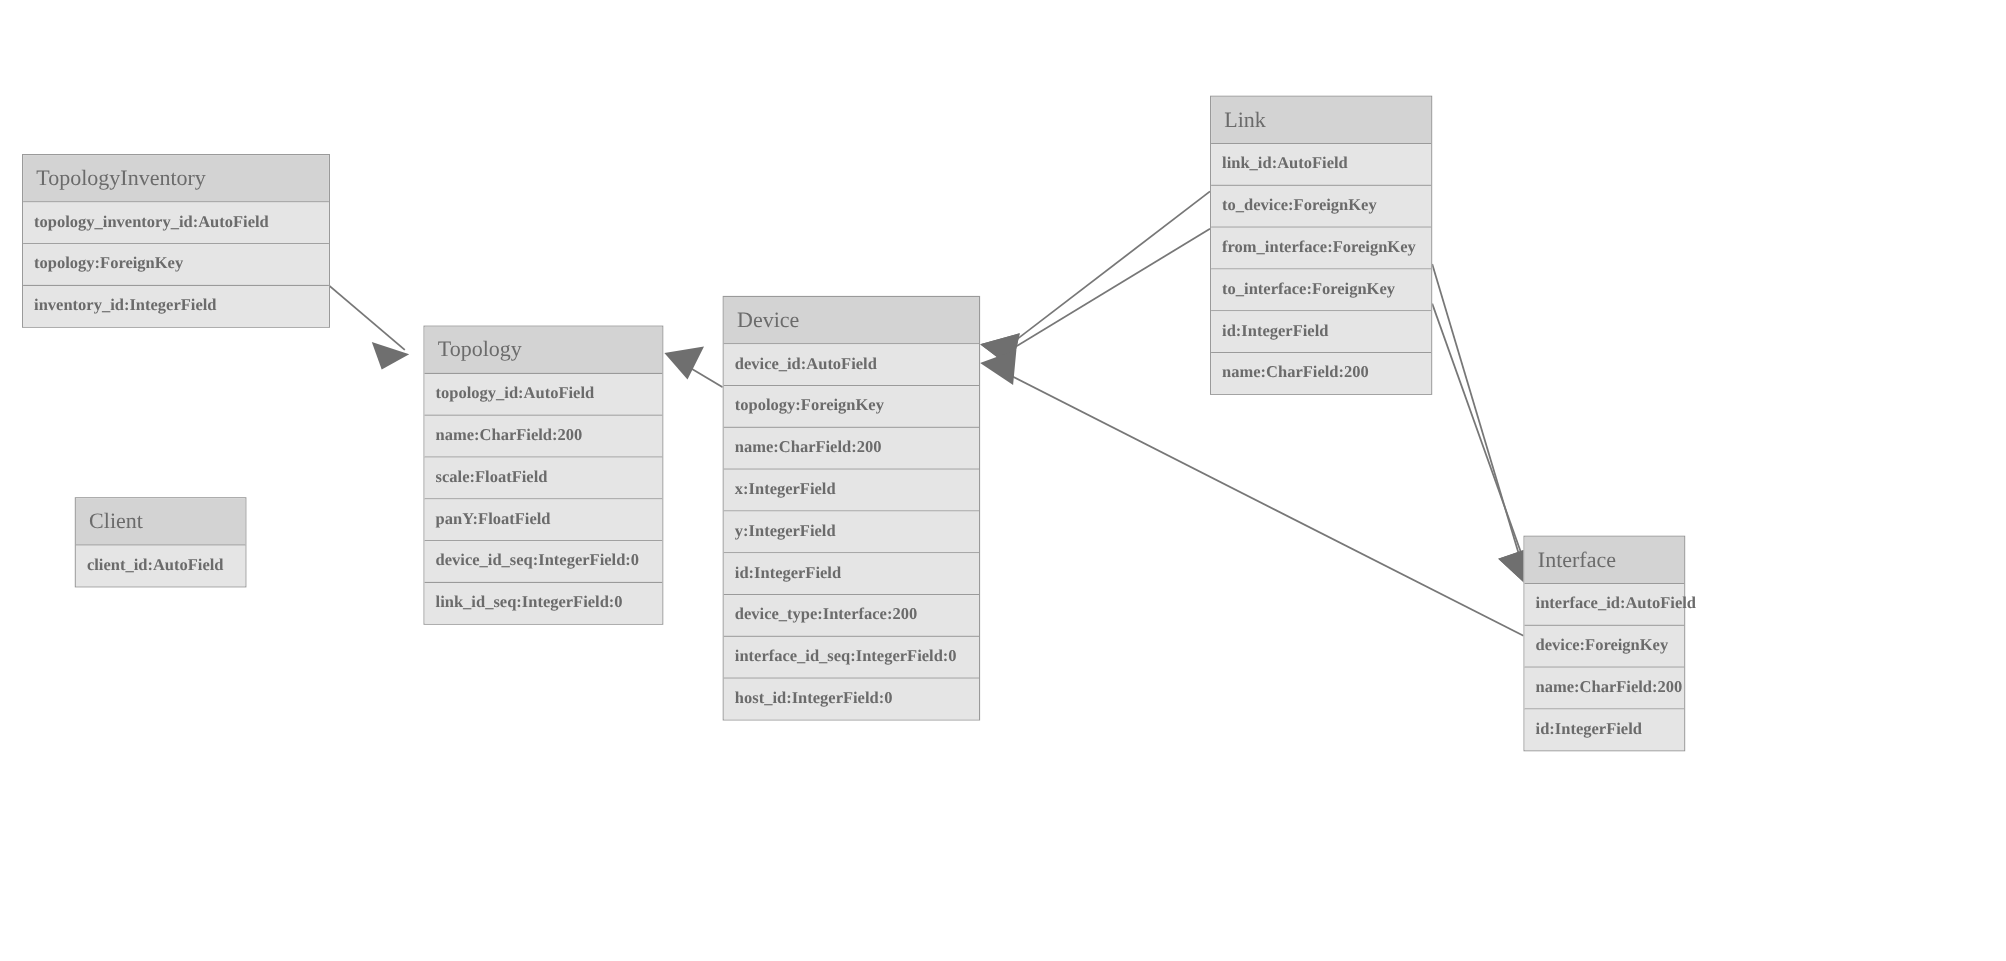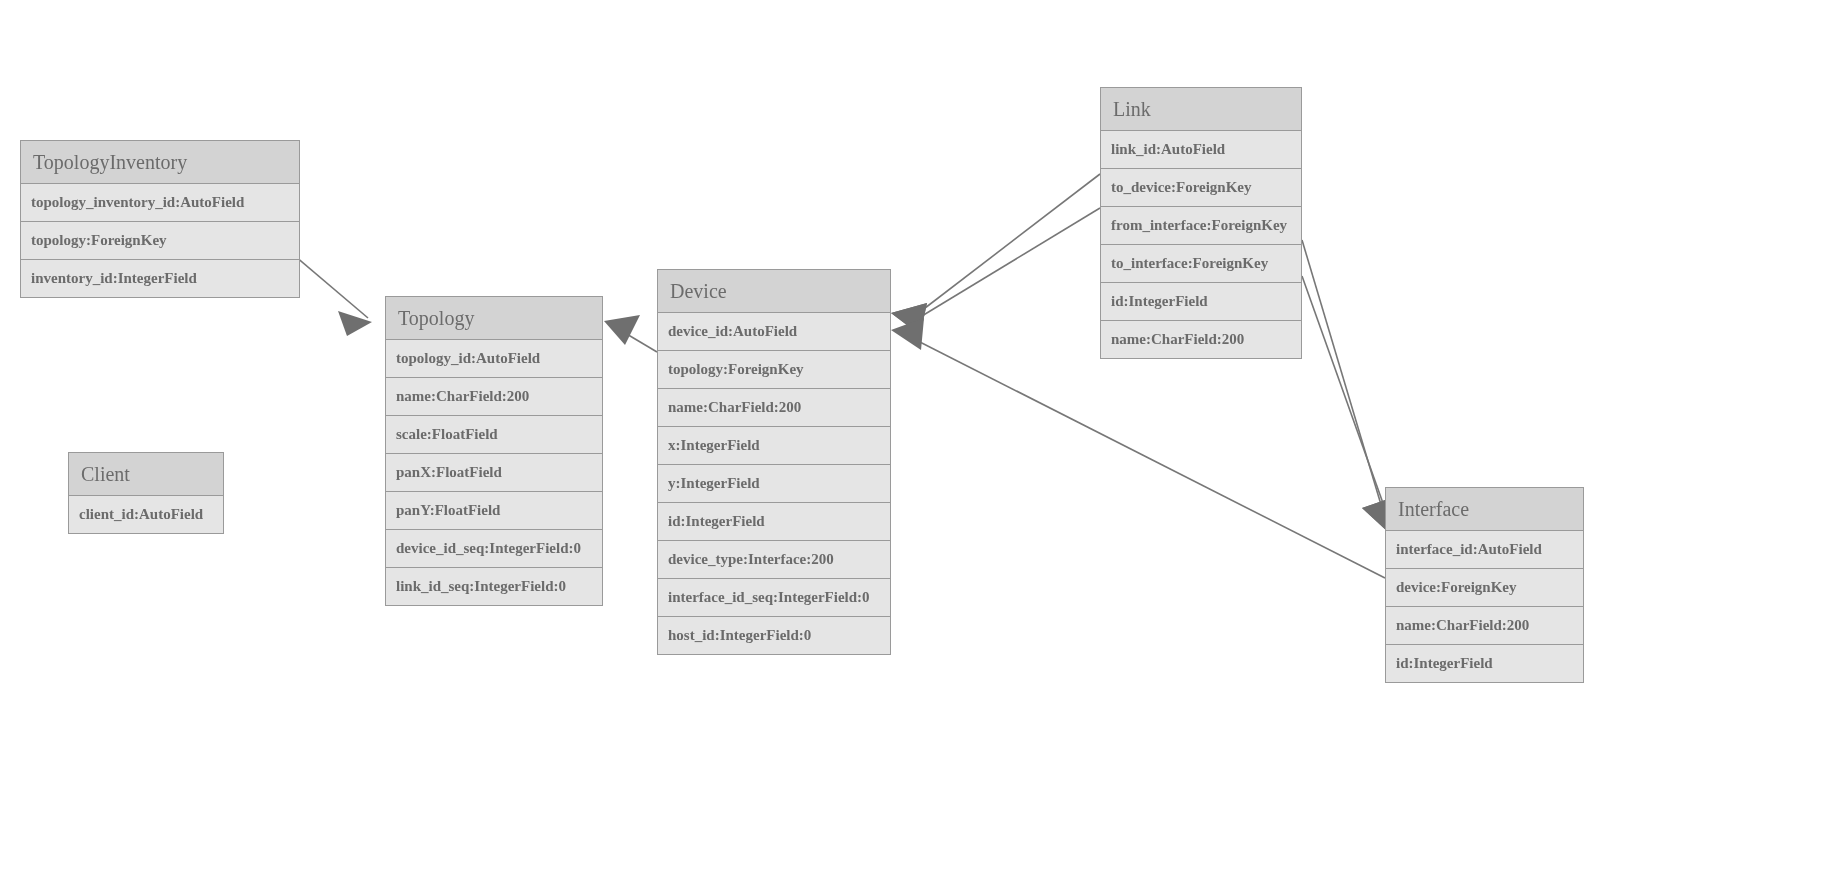--- a/index.html
+++ b/index.html
@@ -109,21 +109,20 @@
   <div class="entity" style="left:68px; top:452px; width:156px;">
     <div class="entity-title">Client</div>
     <div class="entity-field">client_id:AutoField</div>
   </div>
 
   <div class="entity" style="left:385px; top:272px; width:218px;margin-top:24px;">
     <div class="entity-title">Topology</div>
     <div class="entity-field">topology_id:AutoField</div>
     <div class="entity-field">name:CharField:200</div>
     <div class="entity-field">scale:FloatField</div>
-    <div class="entity-field">panX:FloatField</div>
     <div class="entity-field">panY:FloatField</div>
     <div class="entity-field">device_id_seq:IntegerField:0</div>
     <div class="entity-field">link_id_seq:IntegerField:0</div>
   </div>
 
   <div class="entity" style="left:657px; top:269px; width:234px;">
     <div class="entity-title">Device</div>
     <div class="entity-field">device_id:AutoField</div>
     <div class="entity-field">topology:ForeignKey</div>
     <div class="entity-field">name:CharField:200</div>
@@ -138,21 +137,21 @@
   <div class="entity" style="left:1100px; top:87px; width:202px;">
     <div class="entity-title">Link</div>
     <div class="entity-field">link_id:AutoField</div>
     <div class="entity-field">to_device:ForeignKey</div>
     <div class="entity-field">from_interface:ForeignKey</div>
     <div class="entity-field">to_interface:ForeignKey</div>
     <div class="entity-field">id:IntegerField</div>
     <div class="entity-field">name:CharField:200</div>
   </div>
 
-  <div class="entity" style="left:1385px; top:487px; width:199px;">
+  <div class="entity" style="left:1385px; top:487px; width:147px;">
     <div class="entity-title">Interface</div>
     <div class="entity-field">interface_id:AutoField</div>
     <div class="entity-field">device:ForeignKey</div>
     <div class="entity-field">name:CharField:200</div>
     <div class="entity-field">id:IntegerField</div>
   </div>
 
 </div>
 
 </body></html>

